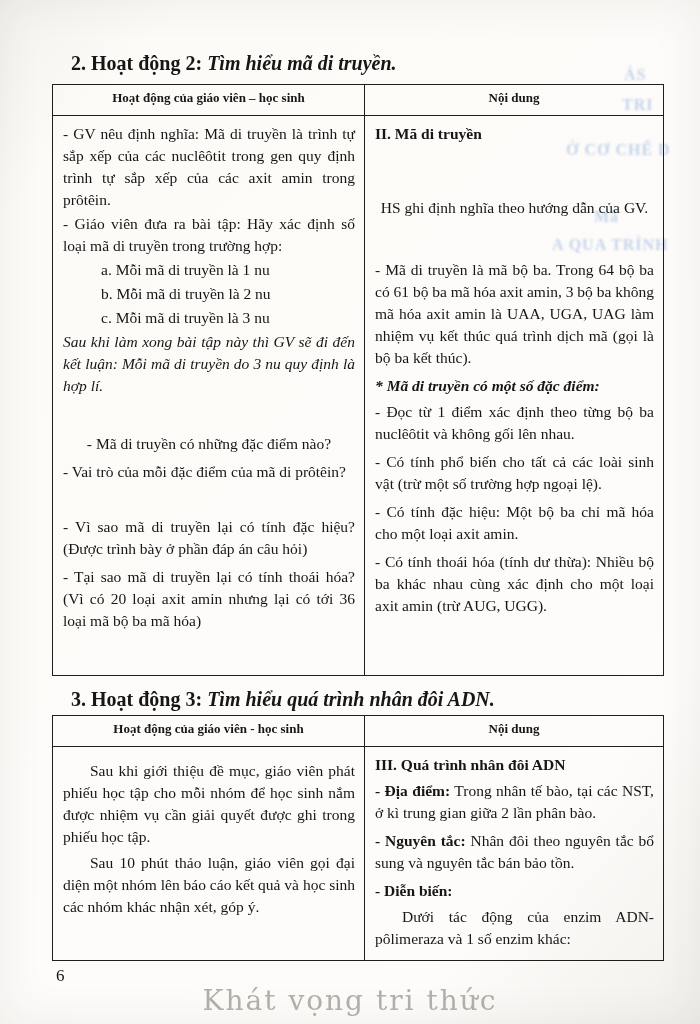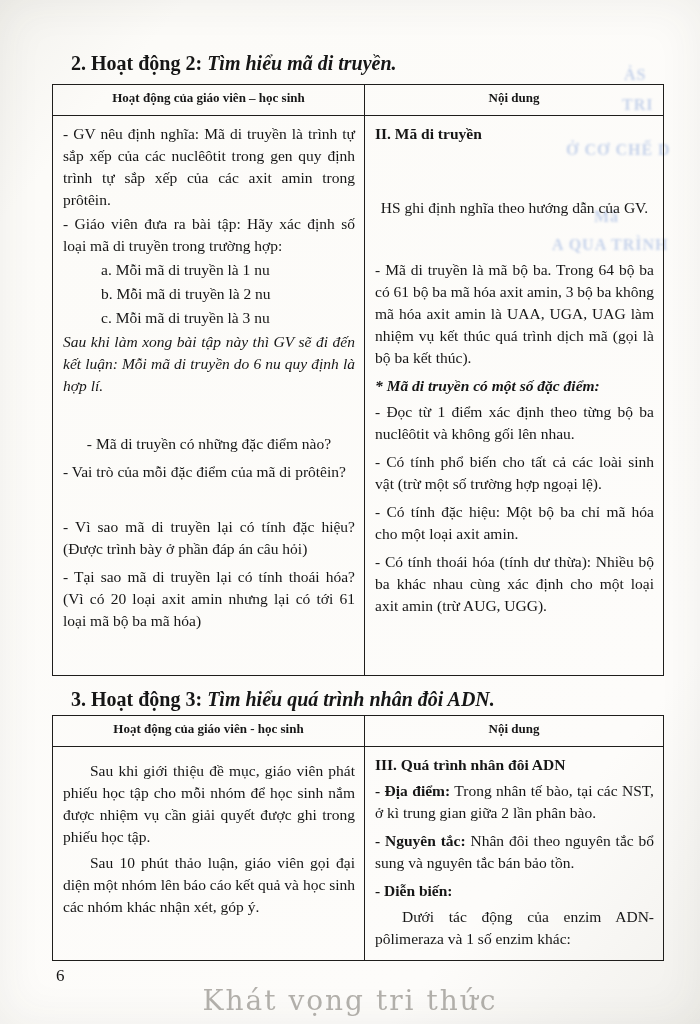--- a/index.html
+++ b/index.html
@@ -97,25 +97,25 @@
       </tr>
     </thead>
     <tbody>
       <tr>
         <td class="cell body-cell">
           <p>- GV nêu định nghĩa: Mã di truyền là trình tự sắp xếp của các nuclêôtit trong gen quy định trình tự sắp xếp của các axit amin trong prôtêin.</p>
           <p>- Giáo viên đưa ra bài tập: Hãy xác định số loại mã di truyền trong trường hợp:</p>
           <p class="list-item">a. Mỗi mã di truyền là 1 nu</p>
           <p class="list-item">b. Mỗi mã di truyền là 2 nu</p>
           <p class="list-item">c. Mỗi mã di truyền là 3 nu</p>
-          <p class="italic">Sau khi làm xong bài tập này thì GV sẽ đi đến kết luận: Mỗi mã di truyền do 6 nu quy định là hợp lí.</p>
+          <p class="italic">Sau khi làm xong bài tập này thì GV sẽ đi đến kết luận: Mỗi mã di truyền do 3 nu quy định là hợp lí.</p>
           <p class="nj mt-gap1">- Mã di truyền có những đặc điểm nào?</p>
           <p class="mt-sm">- Vai trò của mỗi đặc điểm của mã di prôtêin?</p>
           <p class="mt-gap2">- Vì sao mã di truyền lại có tính đặc hiệu? (Được trình bày ở phần đáp án câu hỏi)</p>
-          <p class="mt-sm">- Tại sao mã di truyền lại có tính thoái hóa? (Vì có 20 loại axit amin nhưng lại có tới 61 loại mã bộ ba mã hóa)</p>
+          <p class="mt-sm">- Tại sao mã di truyền lại có tính thoái hóa? (Vì có 20 loại axit amin nhưng lại có tới 36 loại mã bộ ba mã hóa)</p>
         </td>
         <td class="cell body-cell">
           <p class="bold">II. Mã di truyền</p>
           <p class="nj mt-r2">HS ghi định nghĩa theo hướng dẫn của GV.</p>
           <p class="mt-r3">- Mã di truyền là mã bộ ba. Trong 64 bộ ba có 61 bộ ba mã hóa axit amin, 3 bộ ba không mã hóa axit amin là UAA, UGA, UAG làm nhiệm vụ kết thúc quá trình dịch mã (gọi là bộ ba kết thúc).</p>
           <p class="bold-italic mt-sm">* Mã di truyền có một số đặc điểm:</p>
           <p class="mt-xs">- Đọc từ 1 điểm xác định theo từng bộ ba nuclêôtit và không gối lên nhau.</p>
           <p class="mt-sm">- Có tính phổ biến cho tất cả các loài sinh vật (trừ một số trường hợp ngoại lệ).</p>
           <p class="mt-sm">- Có tính đặc hiệu: Một bộ ba chỉ mã hóa cho một loại axit amin.</p>
           <p class="mt-sm">- Có tính thoái hóa (tính dư thừa): Nhiều bộ ba khác nhau cùng xác định cho một loại axit amin (trừ AUG, UGG).</p>

